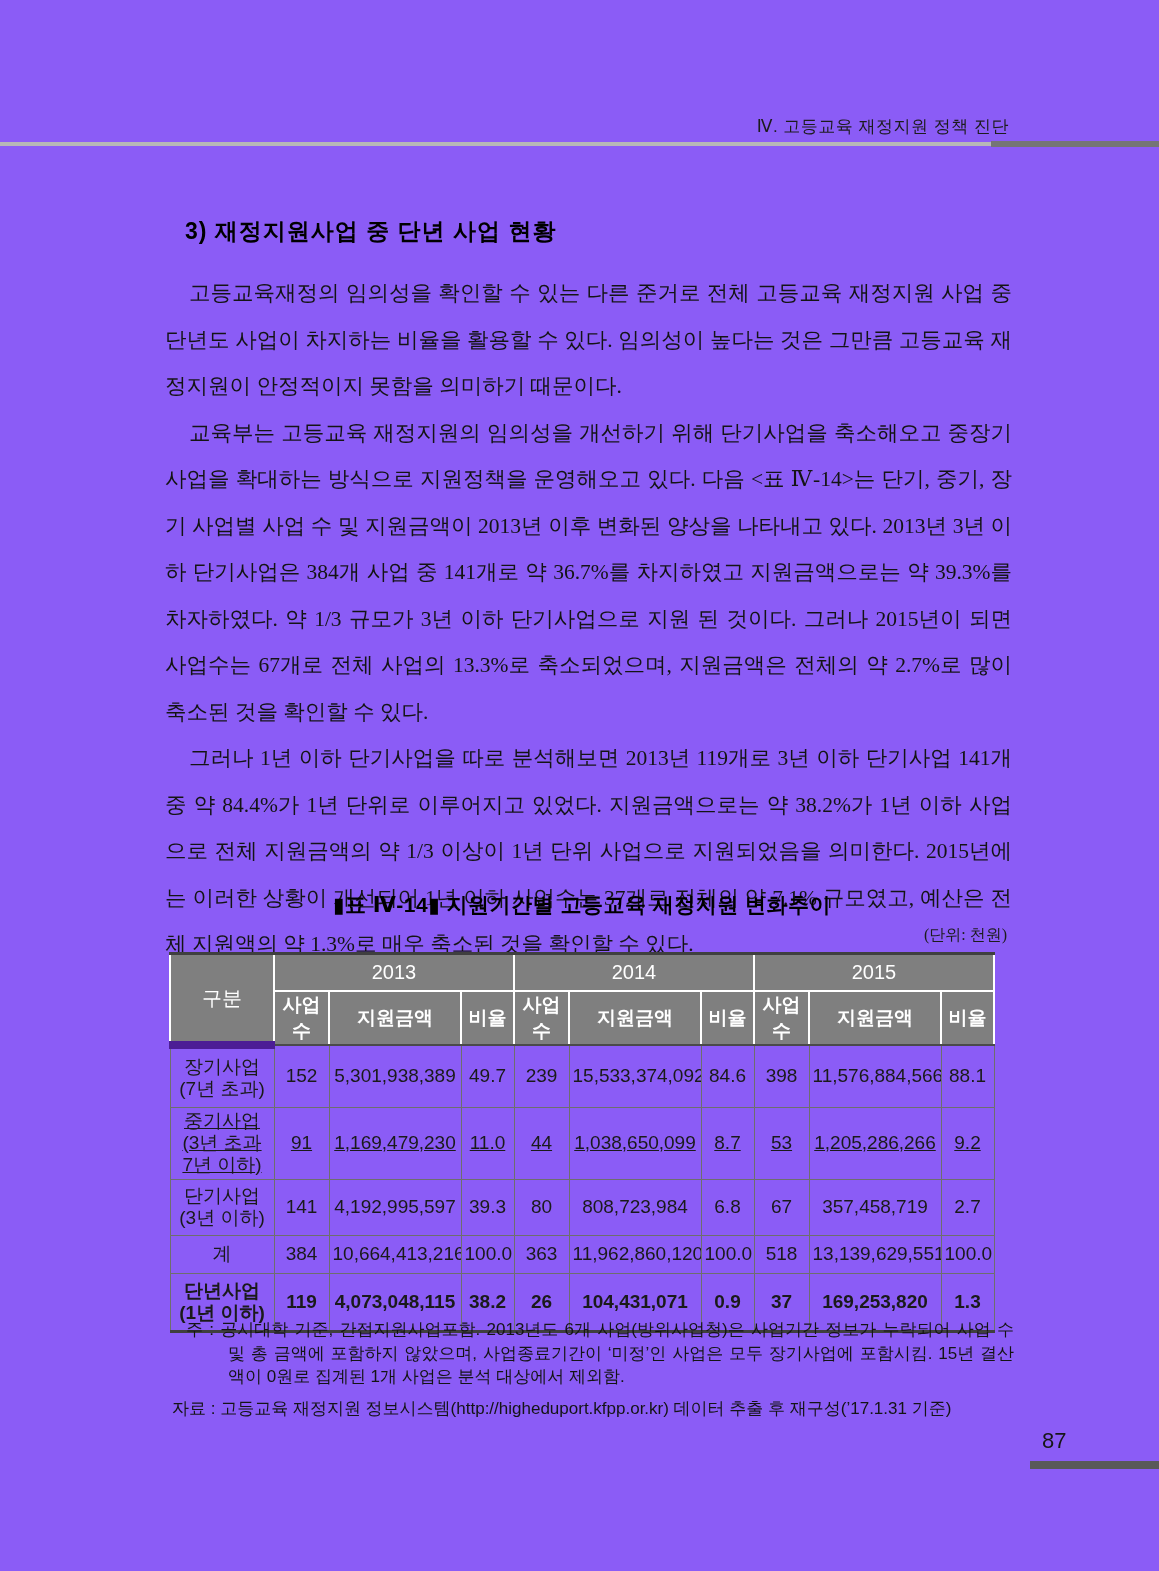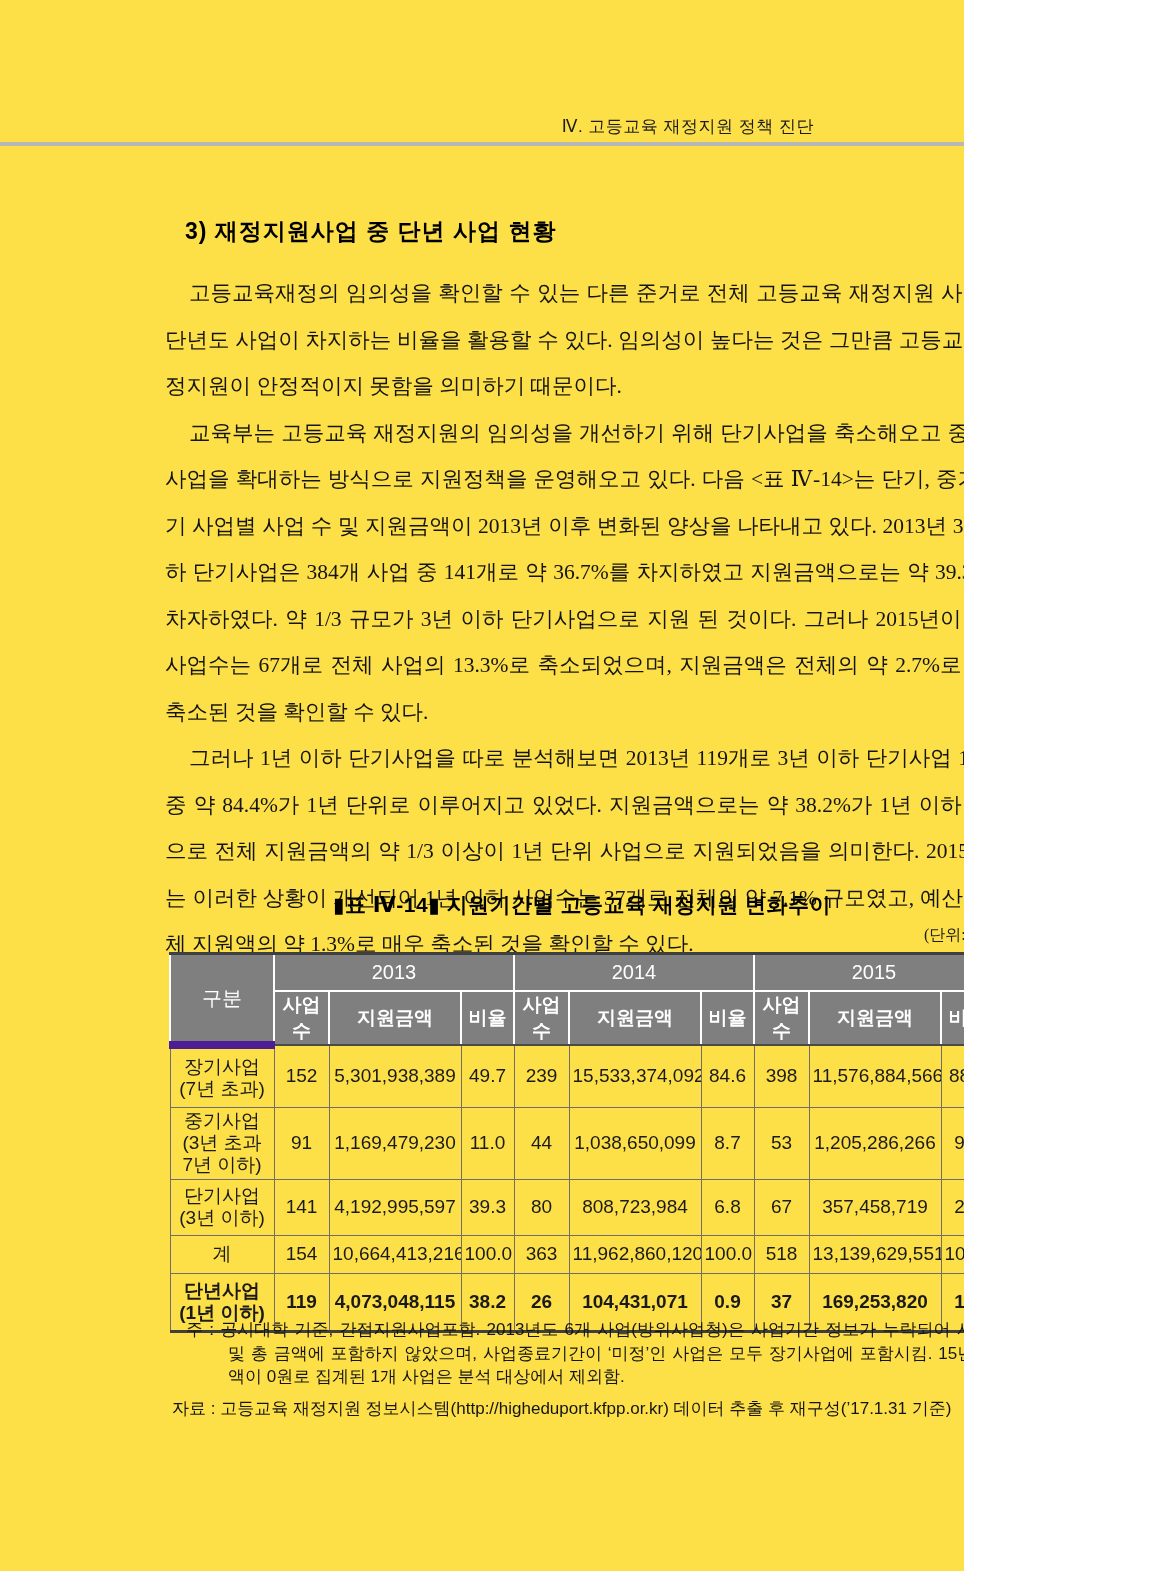--- a/index.html
+++ b/index.html
@@ -1,17 +1,17 @@
 <!DOCTYPE html>
 <html><head>
 <meta charset="utf-8">
 <style>
   html,body { margin:0; padding:0; background:#ffffff; }
   .page {
-    position:relative; width:964px; height:1571px; background:#fde047;
+    position:relative; width:1159px; height:1571px; background:#8b5cf6;
     font-family:"Liberation Sans","DejaVu Sans",sans-serif; color:#111;
     overflow:hidden;
   }
   .hdr-title {
     position:absolute; top:115px; right:150px;
     font-size:17px; letter-spacing:0.5px; color:#1c1c1c;
   }
   .rule-light { position:absolute; top:142px; left:0; width:991px; height:4px; background:#b7b7b7; }
   .rule-dark  { position:absolute; top:141px; left:991px; width:168px; height:6px; background:#757575; }
 
@@ -49,21 +49,21 @@
   }
   .data-table th.th-year { height:35px; font-size:20px; font-weight:normal; border-bottom:2px solid #ffffff; }
   .data-table th.th-sub  { height:32px; border-bottom:2px solid #4a4a4a; }
   .data-table th.th-corner { border-bottom:8px solid #4c1d95; font-weight:normal; font-size:20px; }
   .data-table td {
     border:1px solid #6e6e6e; text-align:center; padding:2px 3px;
     line-height:22px; overflow:hidden; white-space:nowrap;
   }
   .data-table td.row-label { white-space:normal; }
   tr.r-long  { height:62px; }
-  tr.r-mid   { height:72px; }
+  tr.r-mid   { height:72px;text-decoration:underline; }
   tr.r-short { height:56px; }
   tr.r-sum   { height:38px; }
   tr.r-total { height:58px; }
   tr.r-total td { font-weight:bold; }
 
   .notes {
     position:absolute; top:1318px; left:172px; width:842px;
     font-size:17px; line-height:23.5px; color:#141414; text-align:justify;
   }
   .note-main   { margin:0 0 8px 14px; padding-left:42px; text-indent:-42px; }
@@ -171,21 +171,21 @@
         <td>808,723,984</td>
         <td>6.8</td>
         <td>67</td>
         <td>357,458,719</td>
         <td>2.7</td>
       </tr>
       <tr class="r-sum">
         <td class="row-label">
           <div>계</div>
         </td>
-        <td>154</td>
+        <td>384</td>
         <td>10,664,413,216</td>
         <td>100.0</td>
         <td>363</td>
         <td>11,962,860,120</td>
         <td>100.0</td>
         <td>518</td>
         <td>13,139,629,551</td>
         <td>100.0</td>
       </tr>
       <tr class="r-total">

